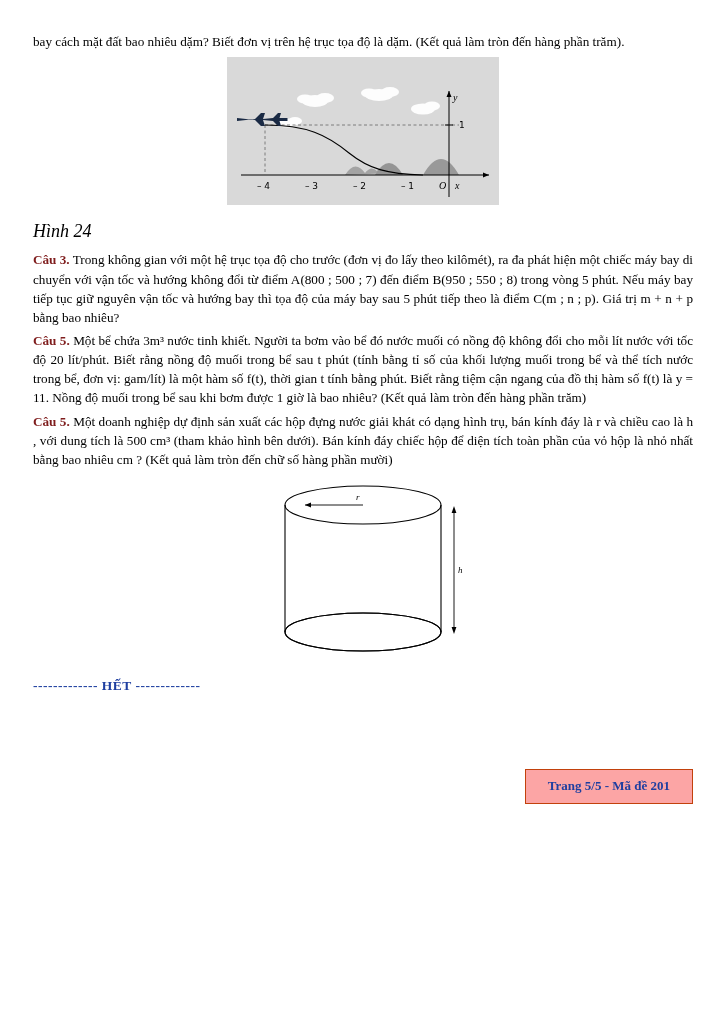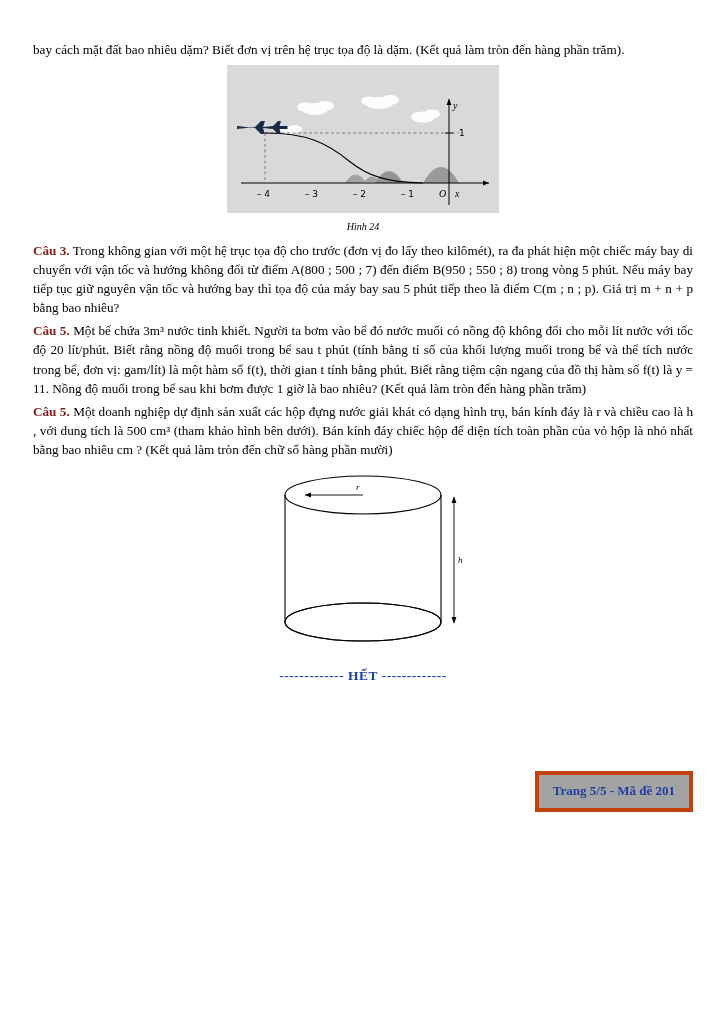--- a/index.html
+++ b/index.html
@@ -11,21 +11,21 @@
     width: 725px;
     height: 1024px;
     position: relative;
     font-family: "Liberation Serif", serif;
     color: #000000;
     font-size: 13.2px;
     line-height: 1.45;
   }
   .page {
     position: absolute;
-    left: 0; top: 12px;
+    left: 0; top: 4px;
     width: 725px;
     height: 840px;
     padding: 0;
   }
   .content {
     position: absolute;
     left: 33px;
     top: 28px;
     width: 660px;
   }
@@ -49,47 +49,47 @@
   }
   .fig24 {
     display: inline-block;
     width: 272px;
     height: 148px;
     background: #d9d9d9;
     position: relative;
     overflow: hidden;
   }
   .fig-caption {
-    text-align: center;
+    text-align: left;
     font-style: italic;
-    font-size: 10px;
-    margin: 2px 0 6px 0;
+    font-size: 18px;
+    margin: 8px 0 6px 0;
   }
   .cyl-wrap {
     text-align: center;
     margin: 10px 0 4px 0;
   }
   .het {
-    text-align: center;
+    text-align: left;
     color: #1f3fa0;
     font-weight: bold;
     font-size: 13.5px;
     letter-spacing: 0.5px;
     margin-top: 0;
   }
   .footer-box {
     position: absolute;
     right: 32px;
     bottom: 40px;
-    border: 4px solid #c2410c;
+    border: 1px solid #c2410c;
     color: #1f3fa0;
     font-weight: bold;
     font-size: 13px;
-    padding: 7px 14px;
-    background: #a3a3a3;
+    padding: 7px 22px;
+    background: #fca5a5;
     font-family: "Liberation Serif", serif;
   }
   .q-block { margin-bottom: 4px; }
 </style>
 </head>
 <body>
 
 <div class="page">
   <div class="content">
 

